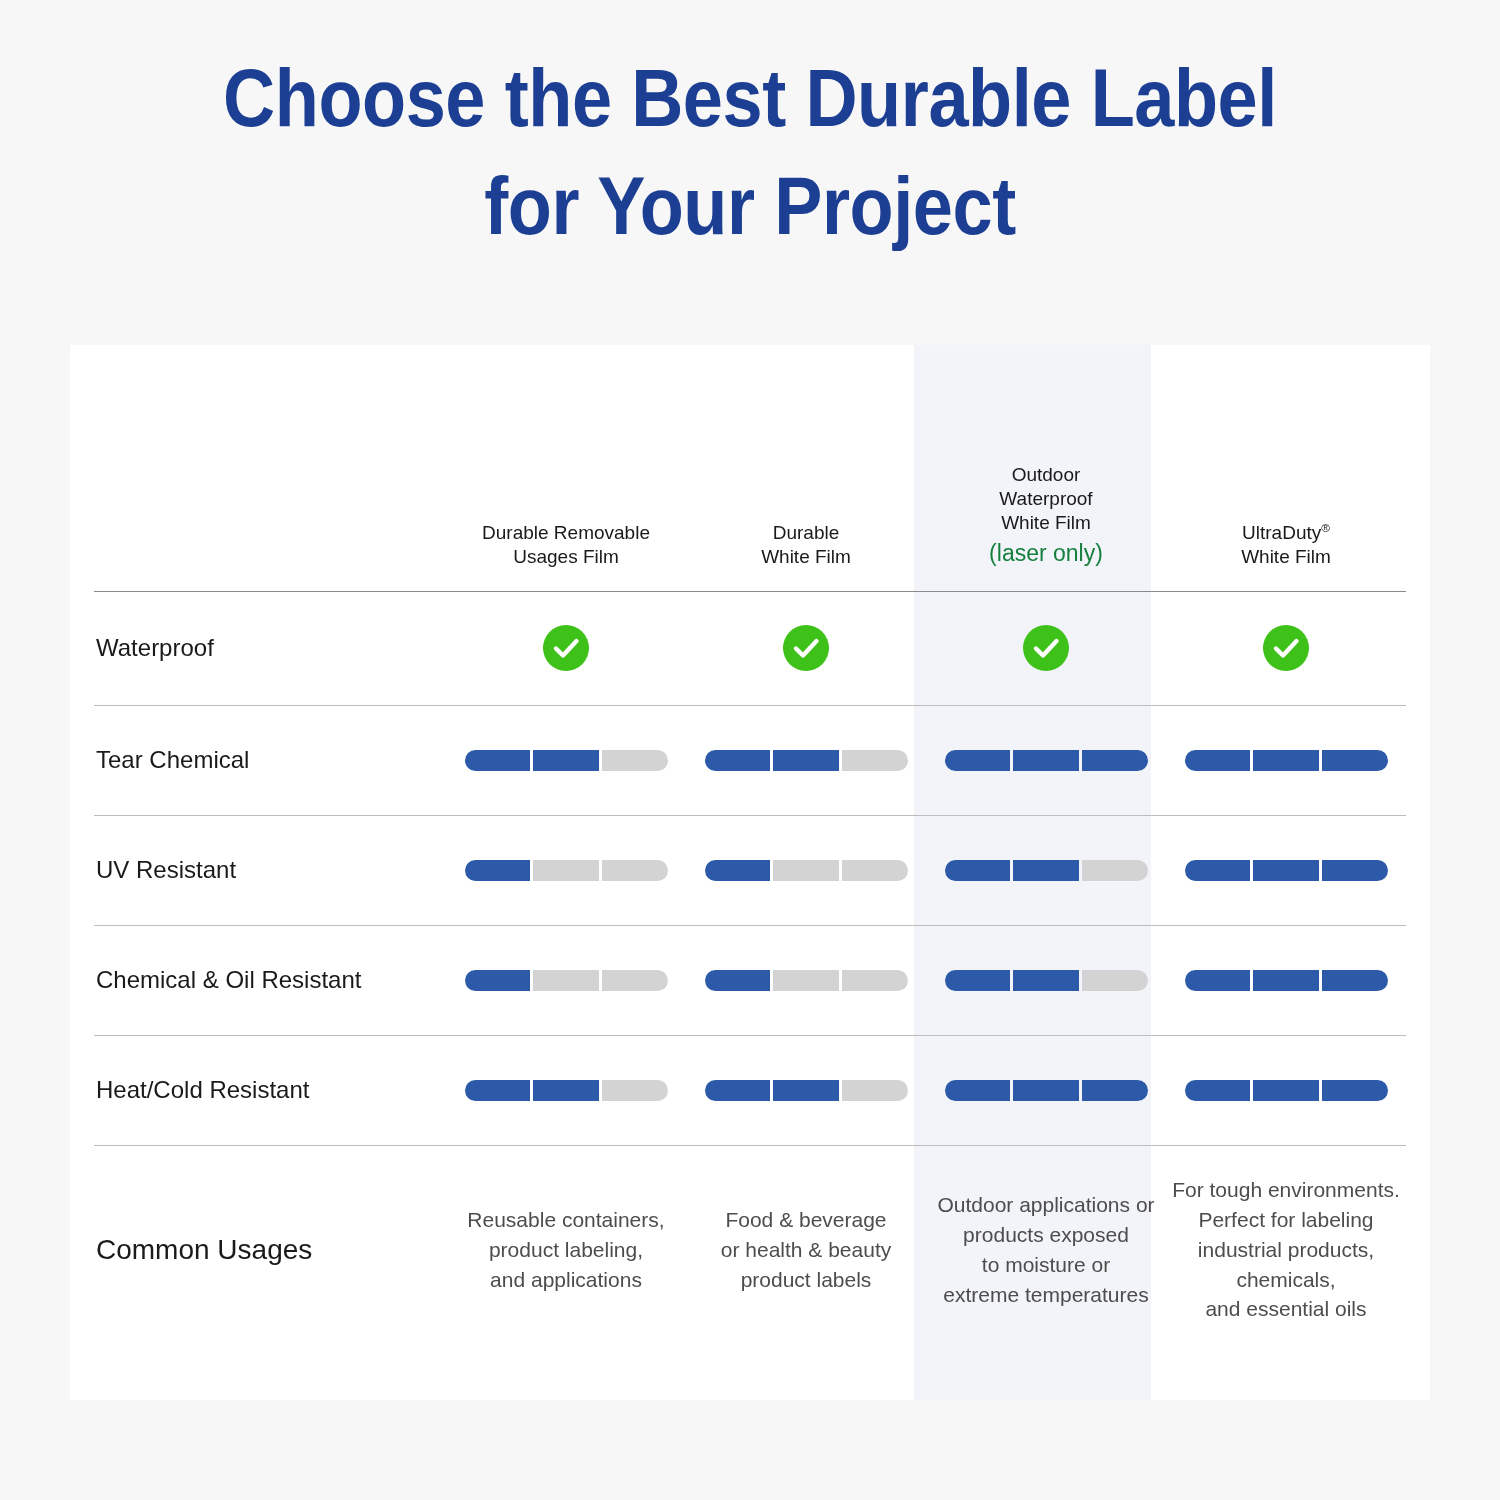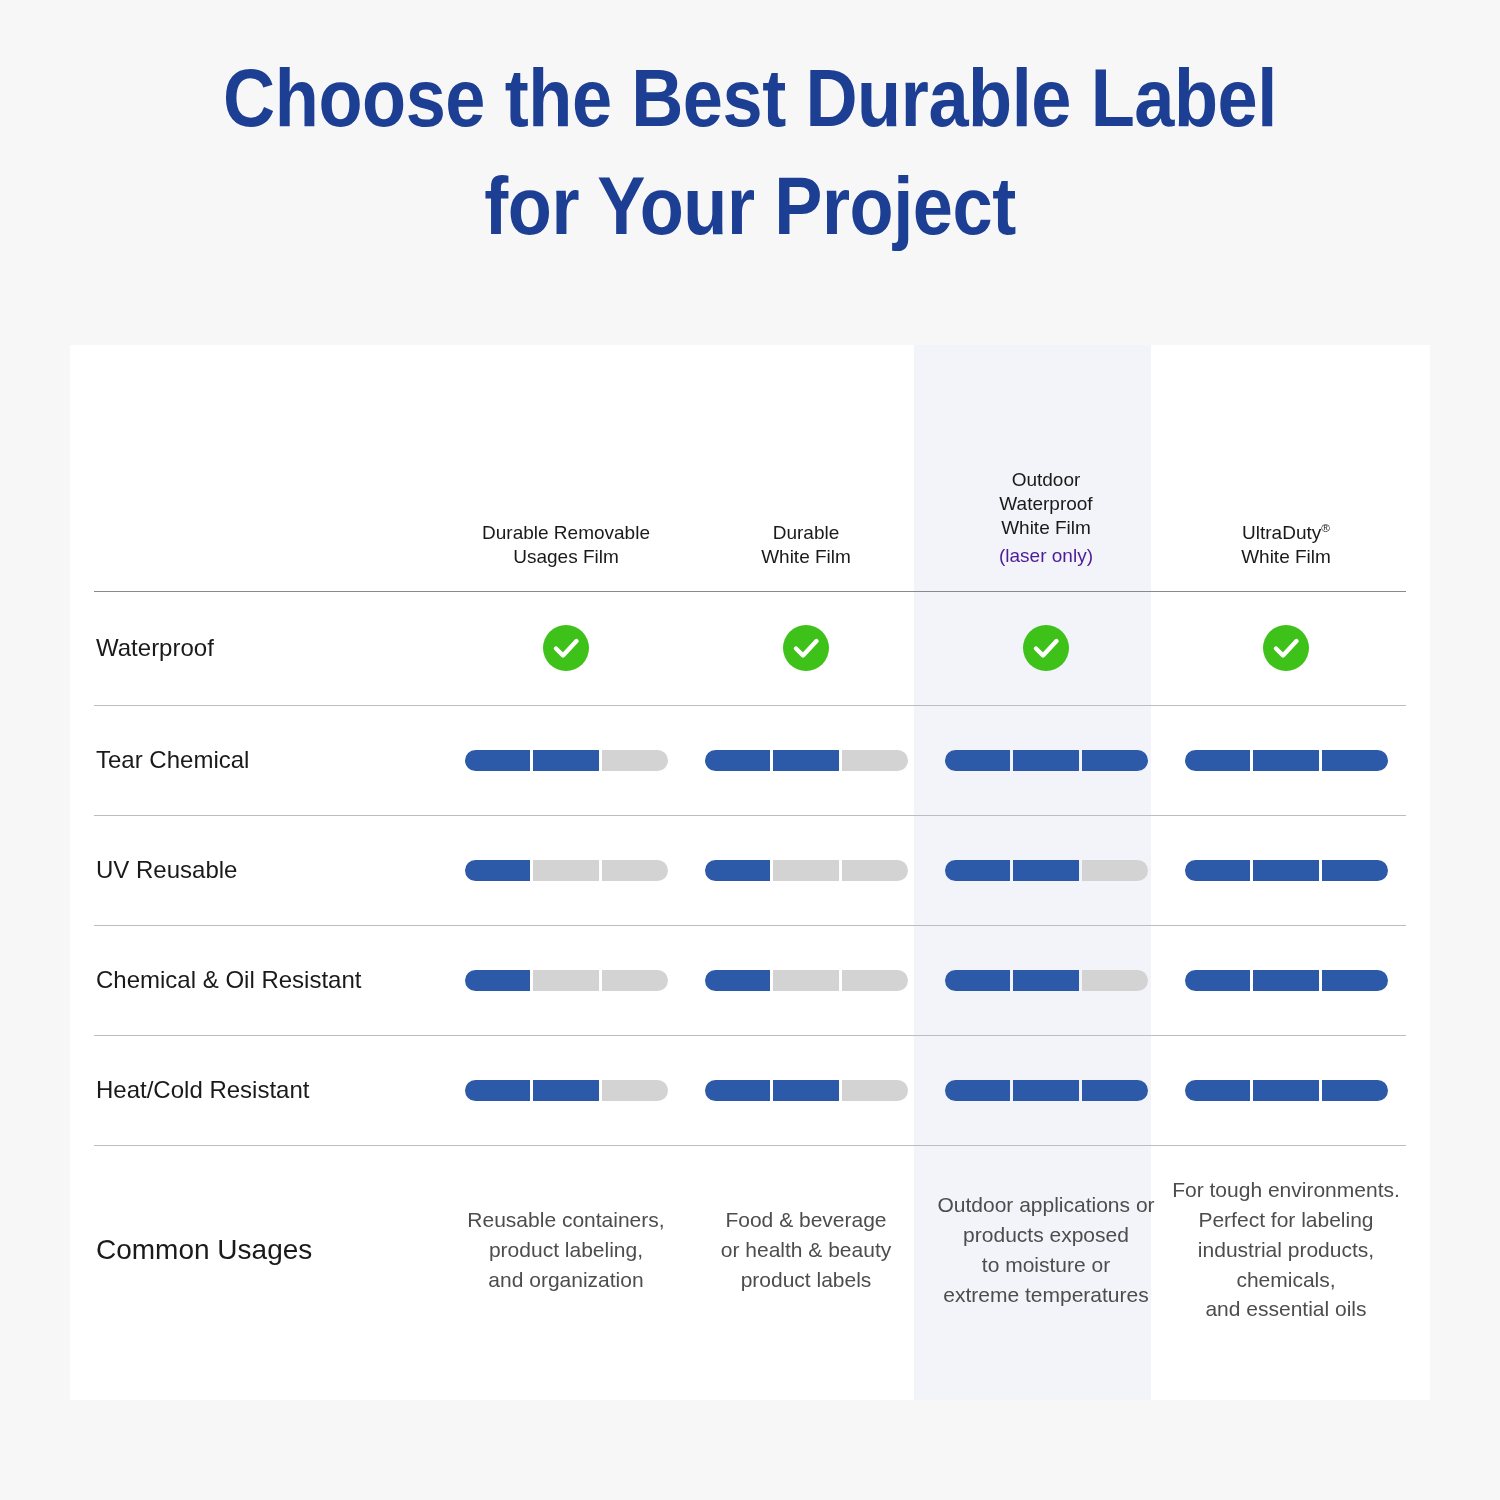--- a/index.html
+++ b/index.html
@@ -86,23 +86,23 @@
 
   .hdr-title {
     font-size: 19px;
     line-height: 1.26;
     color: #1a1a1a;
     font-weight: normal;
     text-align: center;
     white-space: pre-line;
   }
   .hdr-sub {
-    font-size: 19px;
+    font-size: 23px;
     line-height: 1.3;
-    color: #4c1d95;
+    color: #15803d;
     font-weight: normal;
     text-align: center;
     margin-top: 4px;
     min-height: 0;
   }
   .hdr-sub:empty { display: none; }
   .reg { font-size: 0.62em; vertical-align: super; line-height: 0; }
 
   
   td.rlabel {
@@ -272,21 +272,21 @@
                   <span class="seg on"></span>
                 </span></td>
             <td class="rcell"><span class="bar">
                   <span class="seg on"></span>
                   <span class="seg on"></span>
                   <span class="seg on"></span>
                 </span></td>
           </tr>
 
           <tr class="r-bar sep-row">
-            <td class="rlabel">UV Reusable</td>
+            <td class="rlabel">UV Resistant</td>
             <td class="rcell"><span class="bar">
                   <span class="seg on"></span>
                   <span class="seg"></span>
                   <span class="seg"></span>
                 </span></td>
             <td class="rcell"><span class="bar">
                   <span class="seg on"></span>
                   <span class="seg"></span>
                   <span class="seg"></span>
                 </span></td>
@@ -348,21 +348,21 @@
                   <span class="seg on"></span>
                   <span class="seg on"></span>
                 </span></td>
           </tr>
 
           <tr class="r-usage">
             <td class="usage-label">Common Usages</td>
             <td class="rcell">
                 <div class="usage">Reusable containers,
 product labeling,
-and organization</div>
+and applications</div>
               </td>
             <td class="rcell">
                 <div class="usage">Food &amp; beverage
 or health &amp; beauty
 product labels</div>
               </td>
             <td class="rcell">
                 <div class="usage">Outdoor applications or
 products exposed
 to moisture or

